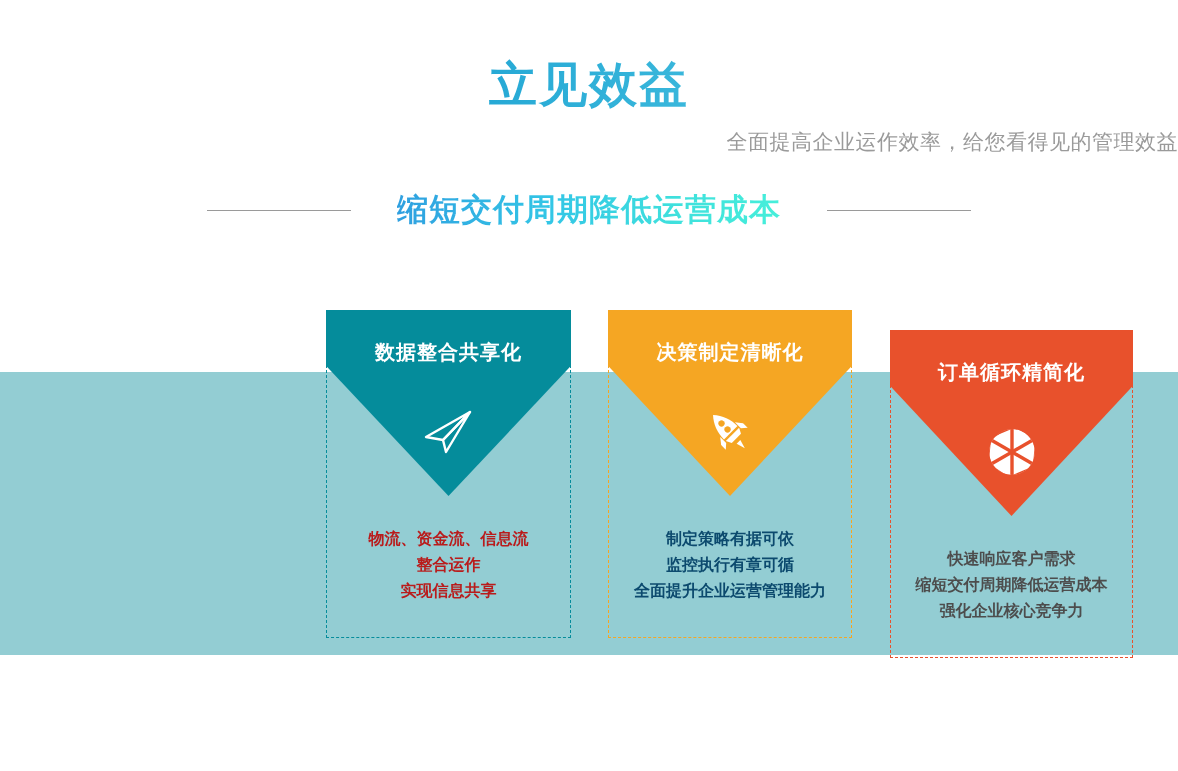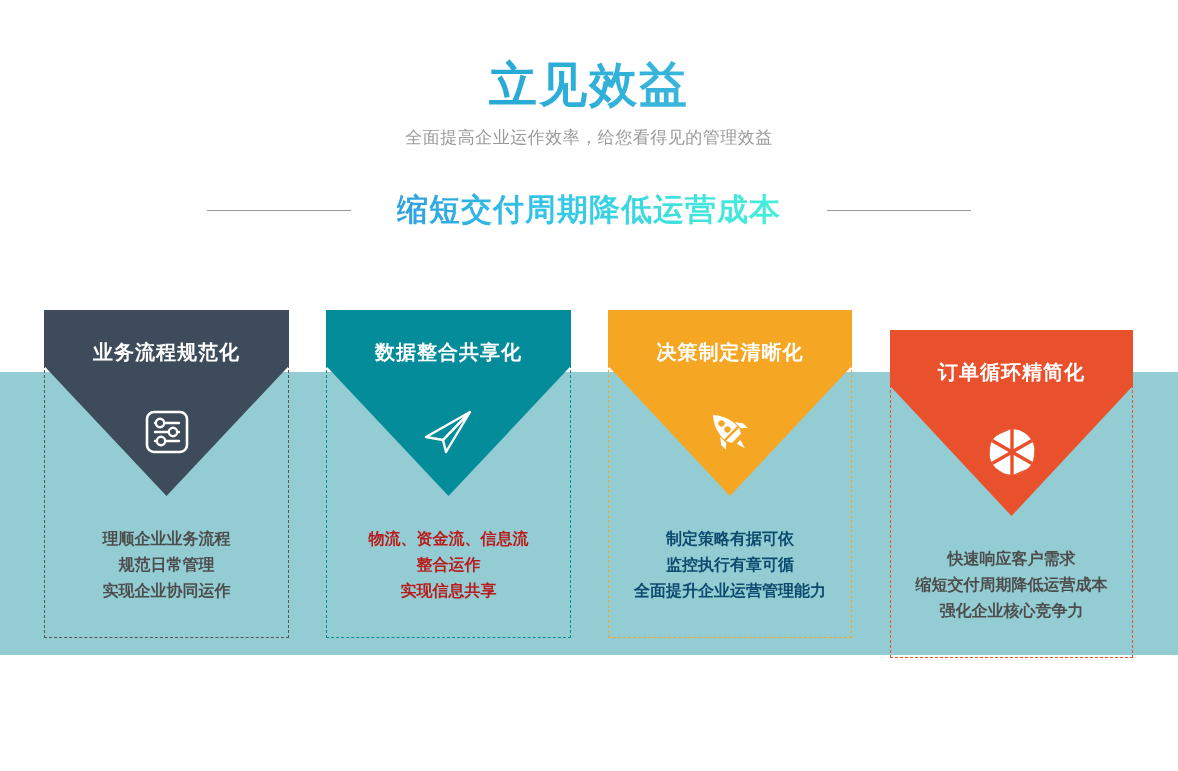--- a/index.html
+++ b/index.html
@@ -37,22 +37,22 @@
     background-clip: text;
     color: transparent;
     -webkit-text-fill-color: transparent;
   }
 
   .subtitle {
     position: absolute;
     top: 108px;
     left: 0;
     width: 1178px;
-    text-align: center;
-    font-size: 17px;
+    text-align: right;
+    font-size: 21px;
     font-weight: normal;
     color: #9a9a9a;
     letter-spacing: 0.5px;
     line-height: 26px;
   }
 
   
   .section-head {
     position: absolute;
     top: 186px;
@@ -172,38 +172,20 @@
   <div class="section-head">
     <span class="rule left" style="background: rgb(154, 154, 154);"></span>
     <span class="section-title" style="background: linear-gradient(95deg, rgb(47, 159, 224) 0%, rgb(51, 198, 230) 40%, rgb(63, 224, 221) 72%, rgb(70, 239, 218) 100%) text; -webkit-text-fill-color: transparent;">缩短交付周期降低运营成本</span>
     <span class="rule right" style="background: rgb(154, 154, 154);"></span>
   </div>
 
   <div class="band" style="background: rgb(147, 205, 211);"></div>
 
   <div class="cards">
 
-    <div class="card" id="card-0" style="border-color: rgb(85, 85, 85);">
-      <div class="banner" style="background: rgb(62, 75, 90);"></div>
-      <div class="card-title">业务流程规范化</div>
-      <div class="icon-wrap">
-        <svg width="52" height="52" viewBox="0 0 52 52" aria-hidden="true">
-          <rect x="6" y="6" width="40" height="40" rx="7" ry="7" fill="none" stroke="#ffffff" stroke-width="2.6"></rect>
-          <line x1="14" y1="17" x2="38" y2="17" stroke="#ffffff" stroke-width="2.4" stroke-linecap="round"></line>
-          <line x1="14" y1="26" x2="38" y2="26" stroke="#ffffff" stroke-width="2.4" stroke-linecap="round"></line>
-          <line x1="14" y1="35" x2="38" y2="35" stroke="#ffffff" stroke-width="2.4" stroke-linecap="round"></line>
-          <circle cx="19" cy="17" r="4.2" fill="#3e4b5a" stroke="#ffffff" stroke-width="2.4"></circle>
-          <circle cx="32" cy="26" r="4.2" fill="#3e4b5a" stroke="#ffffff" stroke-width="2.4"></circle>
-          <circle cx="20" cy="35" r="4.2" fill="#3e4b5a" stroke="#ffffff" stroke-width="2.4"></circle>
-        </svg>
-      </div>
-      <div class="card-body" style="color: rgb(77, 77, 77);">理顺企业业务流程
-规范日常管理
-实现企业协同运作</div>
-    </div>
 
     <div class="card" id="card-1" style="border-color: rgb(5, 140, 155);">
       <div class="banner" style="background: rgb(5, 140, 155);"></div>
       <div class="card-title">数据整合共享化</div>
       <div class="icon-wrap">
         <svg width="58" height="52" viewBox="0 0 58 52" aria-hidden="true">
           <g fill="none" stroke="#ffffff" stroke-width="2.4" stroke-linejoin="round" stroke-linecap="round">
             <path d="M50 6 L6 31 L23 34 Z"></path>
             <path d="M50 6 L23 34 L26 46 Z"></path>
           </g>

